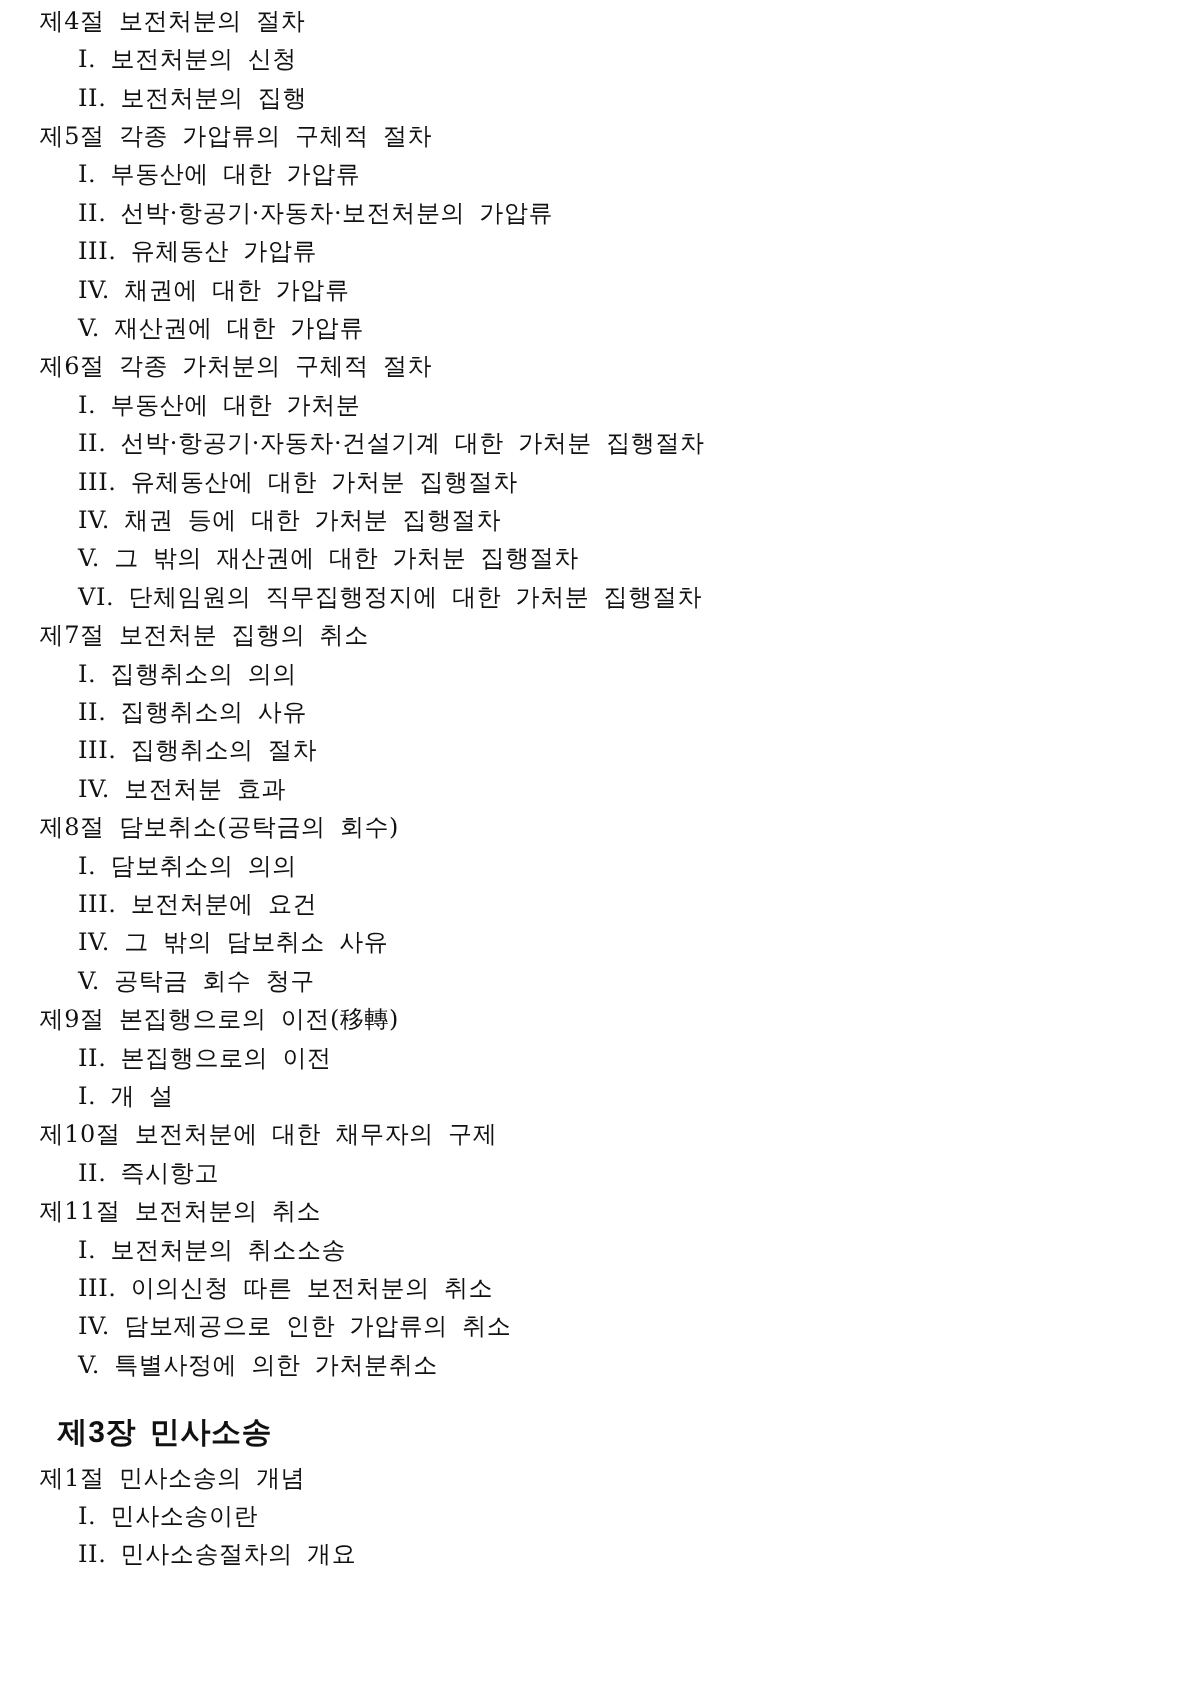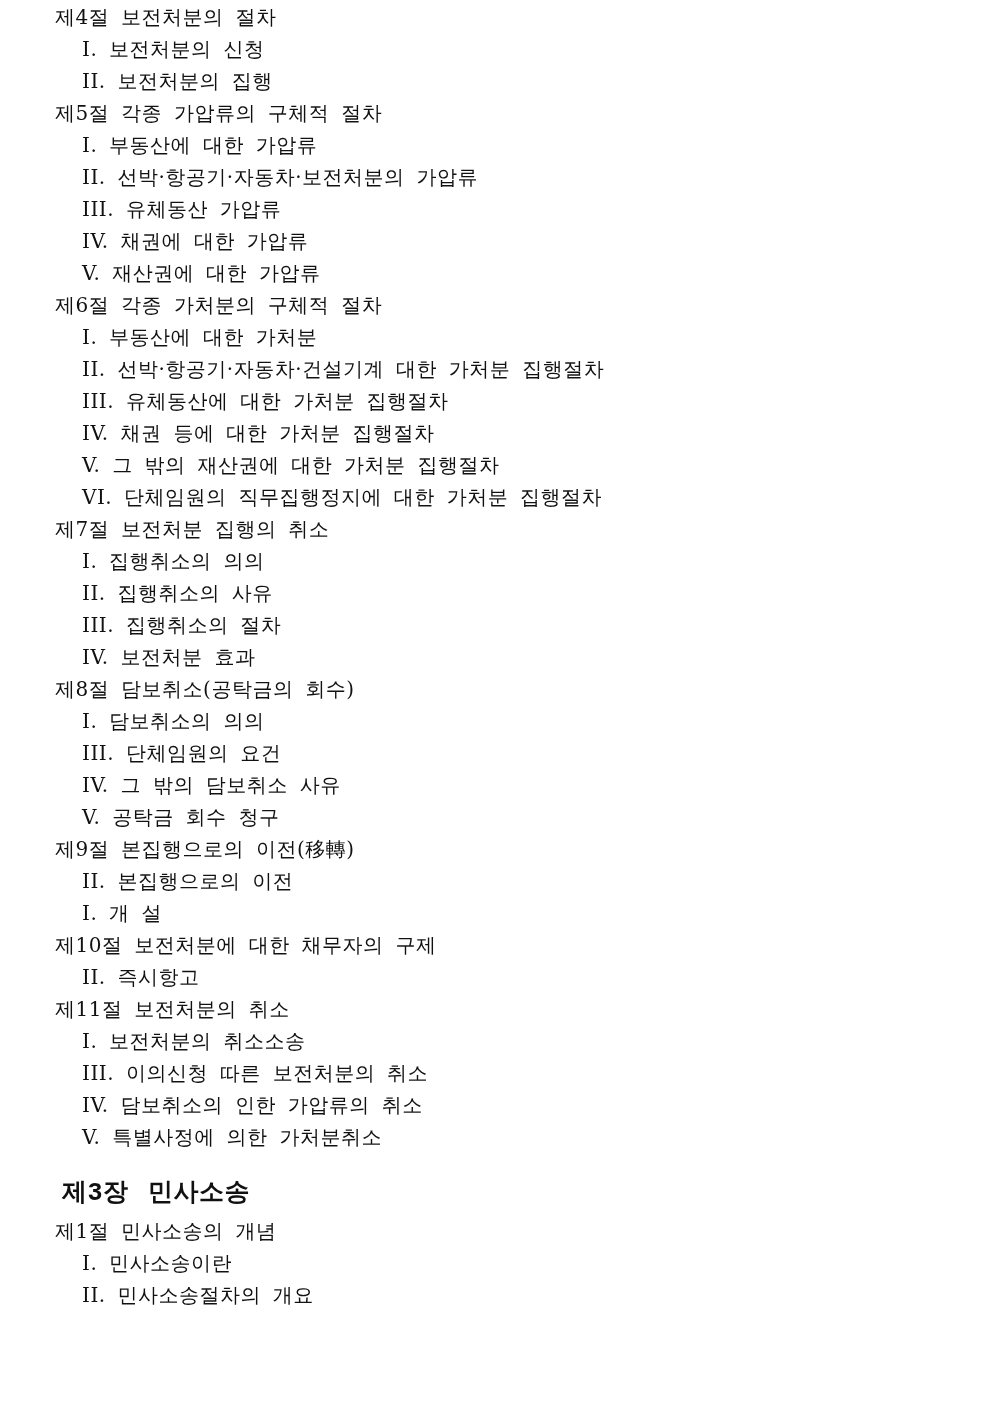--- a/index.html
+++ b/index.html
@@ -22,30 +22,30 @@
     padding-left: 0;
   }
   .line {
     font-size: 20px;
     line-height: 32px;
     letter-spacing: 0.5px;
     word-spacing: 5px;
     white-space: pre;
   }
   .line.section {
-    padding-left: 55px;
+    padding-left: 33px;
   }
   .line.item {
-    padding-left: 82px;
+    padding-left: 65px;
   }
   .line.chapter {
-    padding-left: 62px;
+    padding-left: 48px;
     margin-top: 22px;
     margin-bottom: 2px;
-    font-family: Liberation Mono, monospace;
+    font-family: Liberation Sans, sans-serif;
     font-weight: bold;
     font-size: 25px;
     line-height: 38px;
     letter-spacing: 0.5px;
     word-spacing: 4px;
   }
 </style>
 </head>
 <body>
 
@@ -67,31 +67,31 @@
       <div class="line item">IV. 채권 등에 대한 가처분 집행절차</div>
       <div class="line item">V. 그 밖의 재산권에 대한 가처분 집행절차</div>
       <div class="line item">VI. 단체임원의 직무집행정지에 대한 가처분 집행절차</div>
       <div class="line section">제7절 보전처분 집행의 취소</div>
       <div class="line item">I. 집행취소의 의의</div>
       <div class="line item">II. 집행취소의 사유</div>
       <div class="line item">III. 집행취소의 절차</div>
       <div class="line item">IV. 보전처분 효과</div>
       <div class="line section">제8절 담보취소(공탁금의 회수)</div>
       <div class="line item">I. 담보취소의 의의</div>
-      <div class="line item">III. 단체임원의 요건</div>
+      <div class="line item">III. 보전처분에 요건</div>
       <div class="line item">IV. 그 밖의 담보취소 사유</div>
       <div class="line item">V. 공탁금 회수 청구</div>
       <div class="line section">제9절 본집행으로의 이전(移轉)</div>
       <div class="line item">II. 본집행으로의 이전</div>
       <div class="line item">I. 개 설</div>
       <div class="line section">제10절 보전처분에 대한 채무자의 구제</div>
       <div class="line item">II. 즉시항고</div>
       <div class="line section">제11절 보전처분의 취소</div>
       <div class="line item">I. 보전처분의 취소소송</div>
       <div class="line item">III. 이의신청 따른 보전처분의 취소</div>
-      <div class="line item">IV. 담보취소의 인한 가압류의 취소</div>
+      <div class="line item">IV. 담보제공으로 인한 가압류의 취소</div>
       <div class="line item">V. 특별사정에 의한 가처분취소</div>
       <div class="line chapter">제3장 민사소송</div>
       <div class="line section">제1절 민사소송의 개념</div>
       <div class="line item">I. 민사소송이란</div>
       <div class="line item">II. 민사소송절차의 개요</div>
     </div>
 </div>
 
 </body></html>

